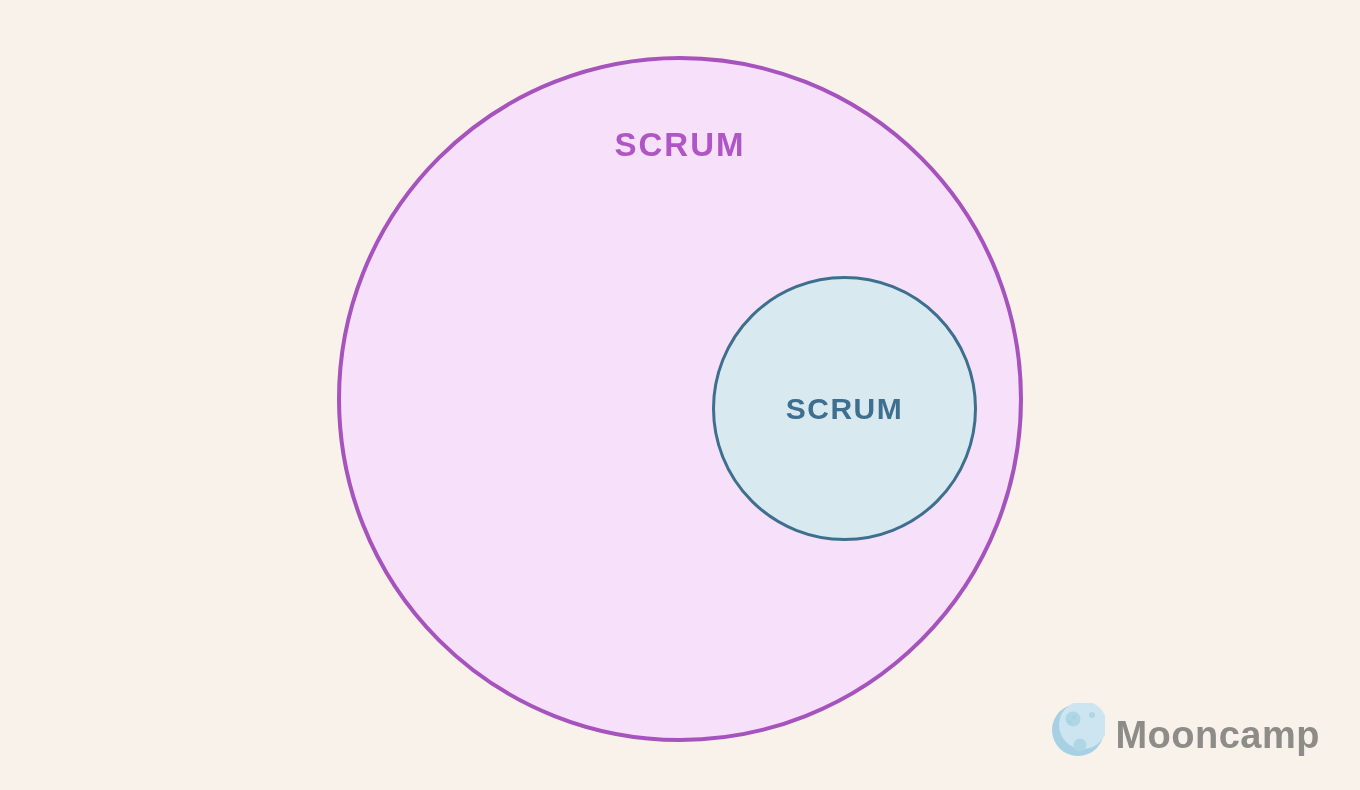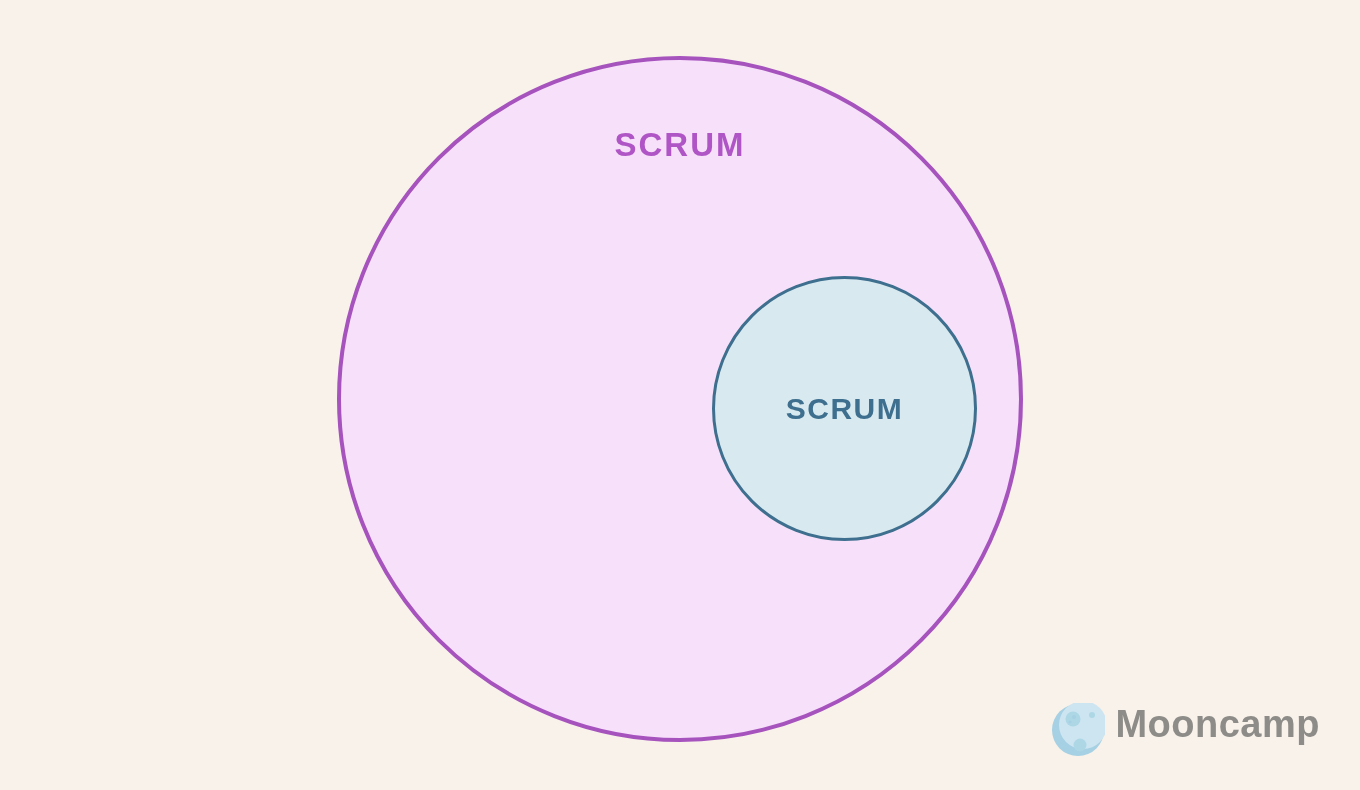--- a/index.html
+++ b/index.html
@@ -56,21 +56,21 @@
     width: 265px; height: 265px;
     background: var(--scrum-fill);
     border: 3px solid var(--scrum-border);
     color: var(--scrum-text);
   }
 
   .brand {
     position: absolute;
     right: 40px; bottom: 33px;
     display: flex;
-    align-items: flex-start;
+    align-items: flex-end;
     gap: 10px;
   }
   .brand .moon { width: 54px; height: 54px; display: block; }
   .brand .brand-name {
     font-size: 38px;
     font-weight: bold;
     letter-spacing: 0.5px;
     color: var(--logo-text);
   }
 </style>

